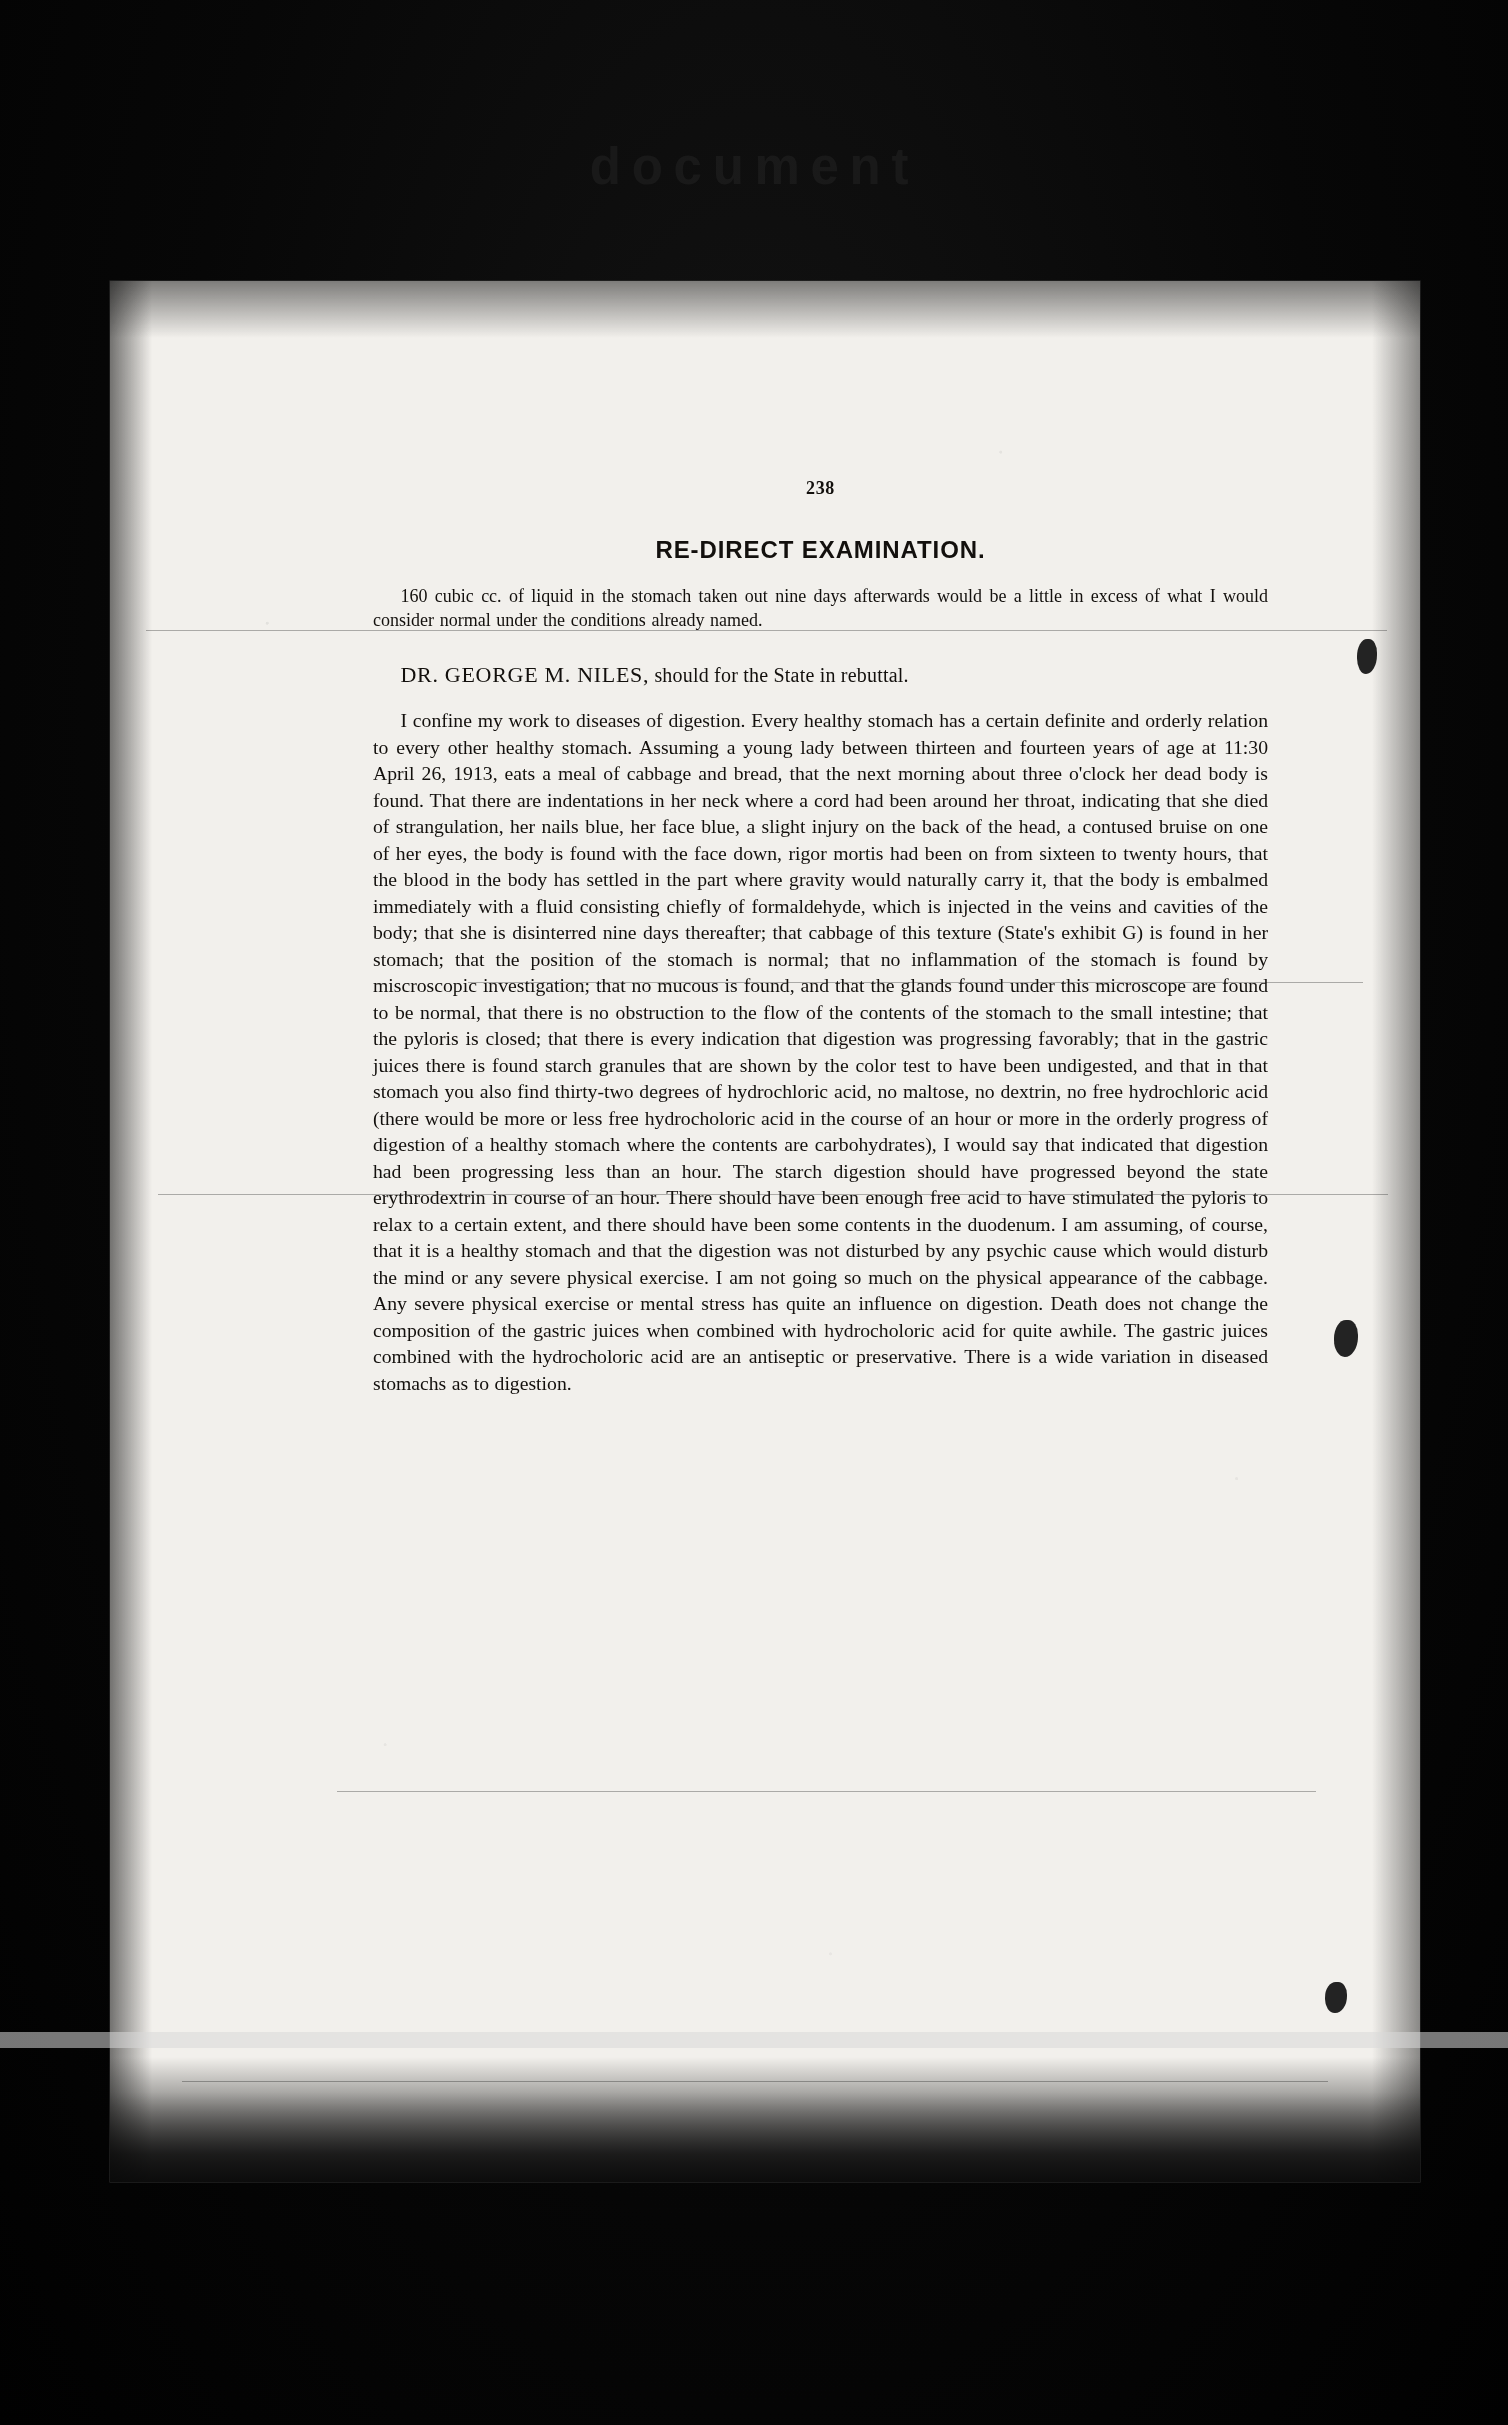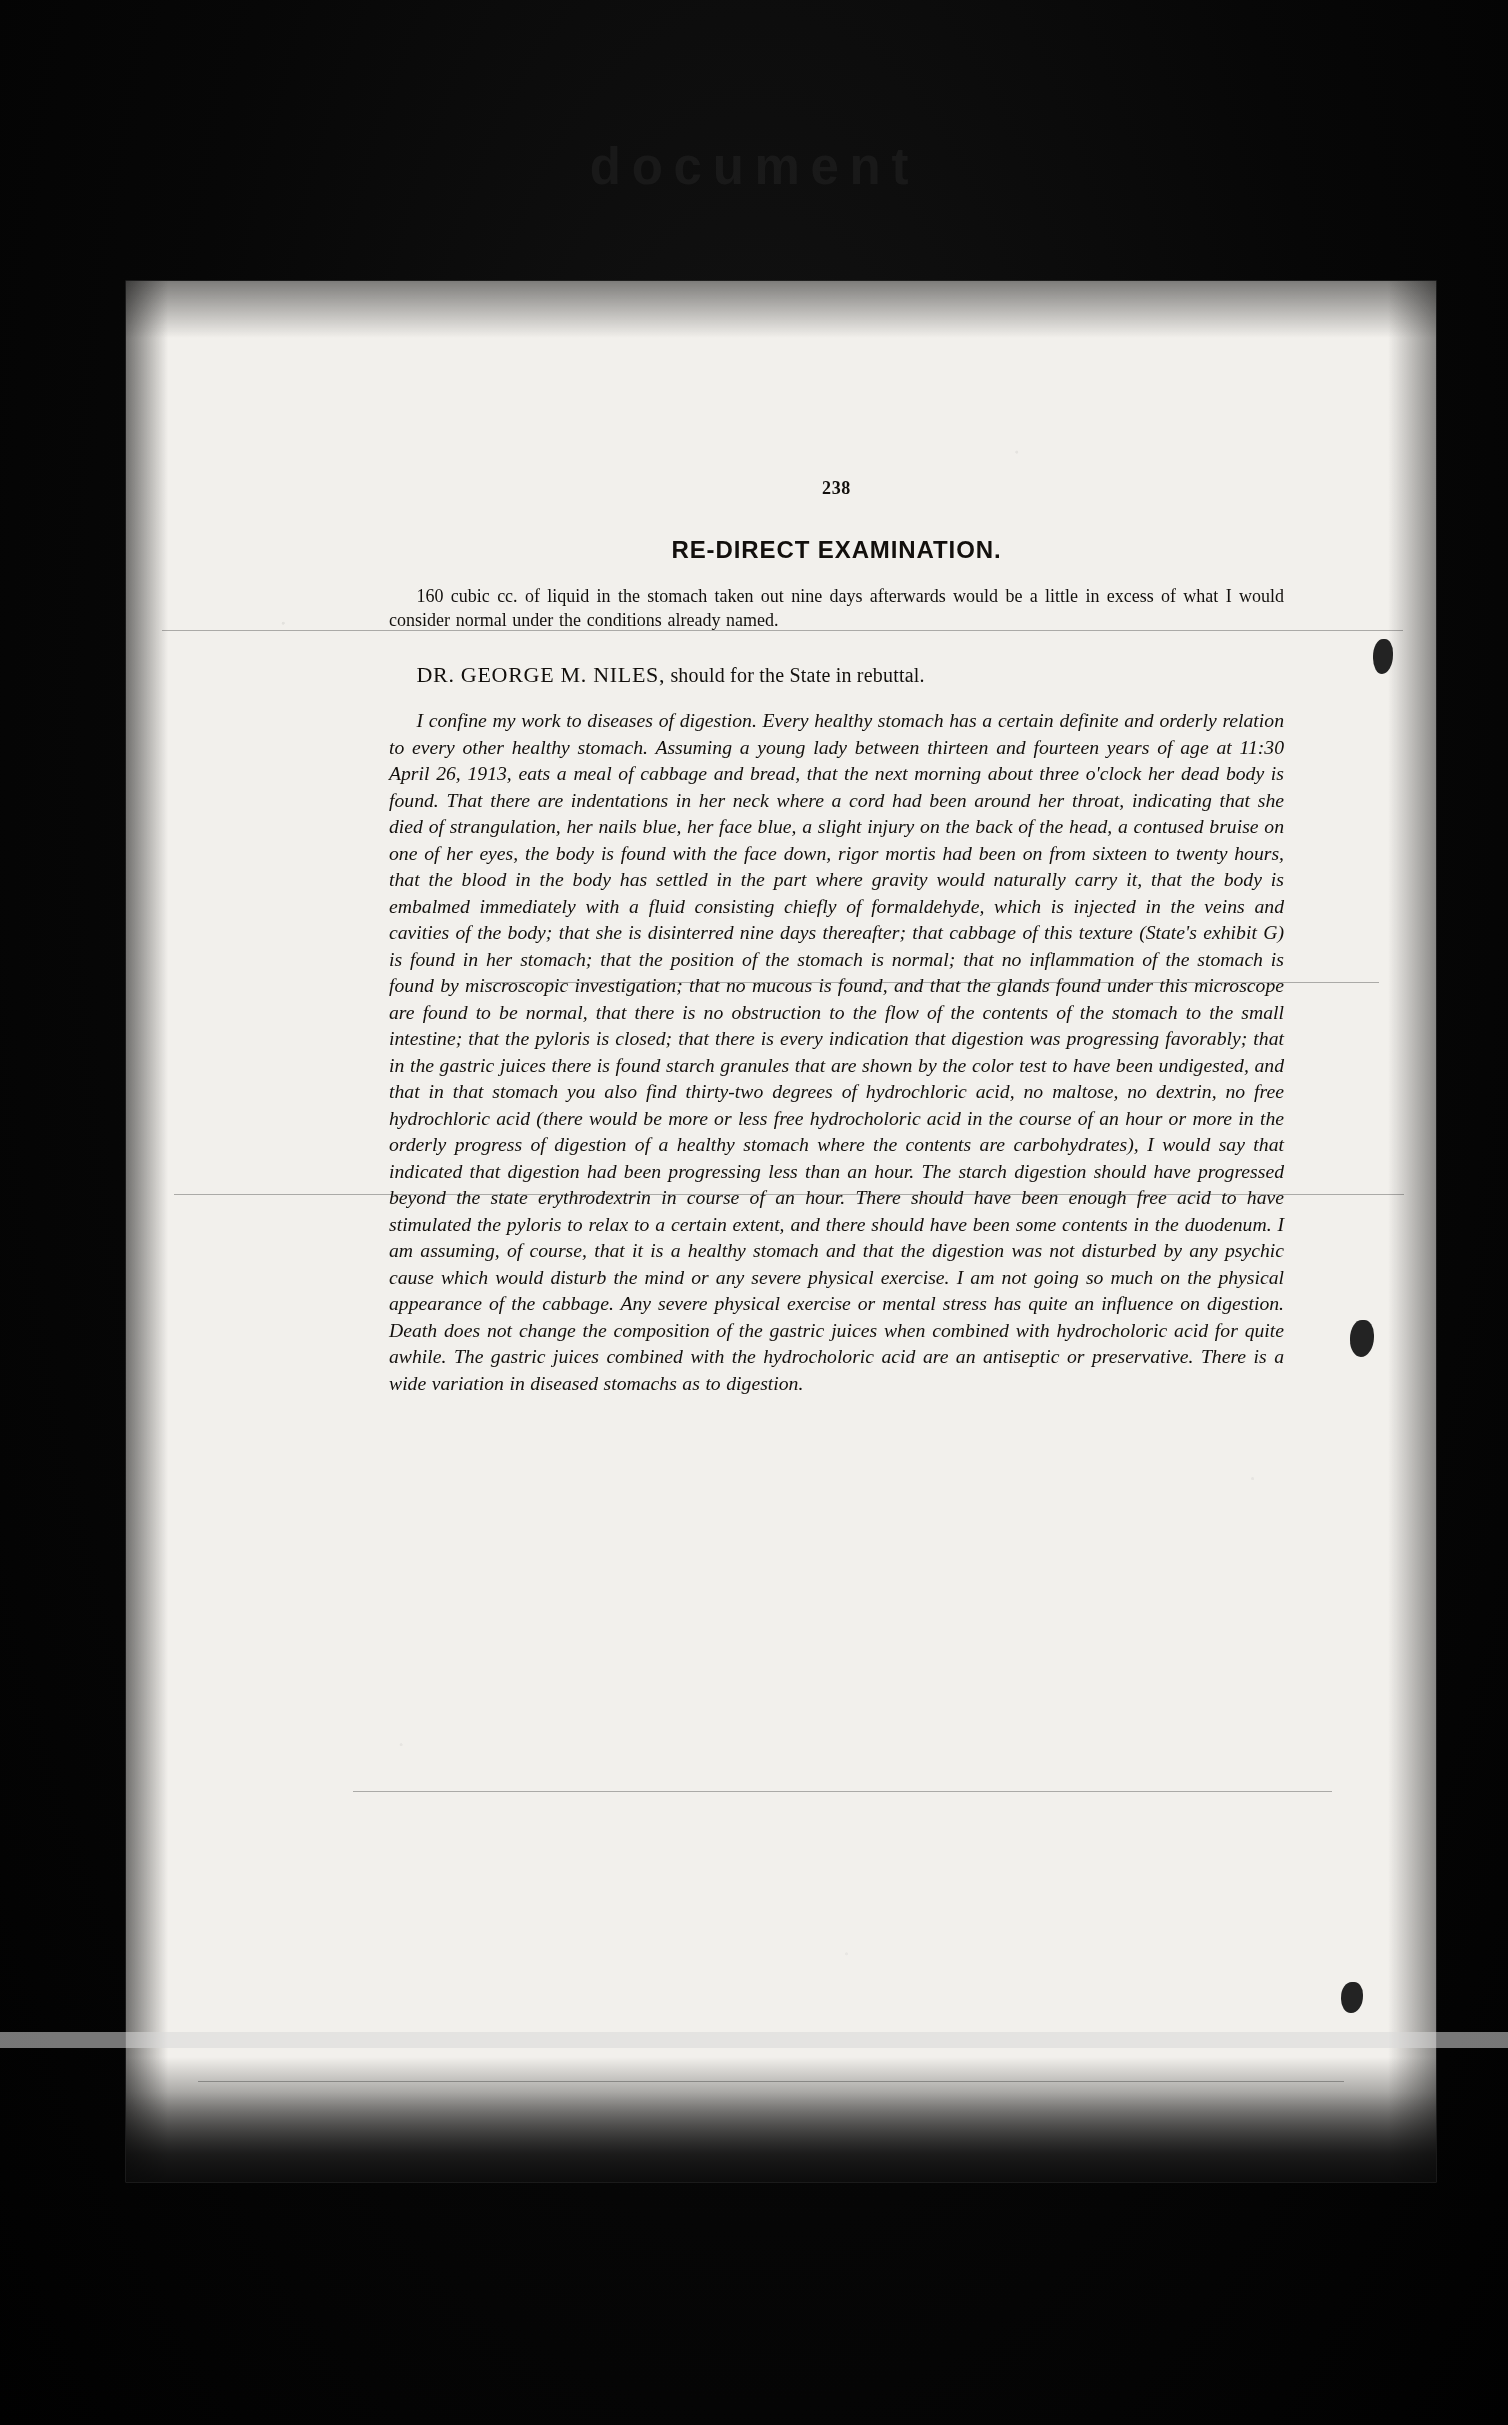--- a/index.html
+++ b/index.html
@@ -40,21 +40,20 @@
 
   
   #page-sheet {
     position: absolute;
     left: 110px;
     top: 281px;
     width: 1310px;
     height: 1901px;
     background: #f2f0ec;
     box-shadow: 0 0 0 0.6px #2a2a2a;
-    margin-left: 16px;
   }
   
   #page-sheet::before {
     content: "";
     position: absolute;
     inset: 0;
     pointer-events: none;
     background:
       linear-gradient(to right, rgba(10,10,10,0.55) 0px, rgba(10,10,10,0.0) 42px),
       linear-gradient(to left,  rgba(10,10,10,0.45) 0px, rgba(10,10,10,0.0) 48px),
@@ -150,21 +149,20 @@
     text-indent: 27.5px;
     letter-spacing: 0.2px;
   }
   p.long-par {
     font-size: 19.7px;
     line-height: 1.345;
     text-align: justify;
     margin: 0;
     text-indent: 27.5px;
     word-spacing: 0.6px;
-    font-style: italic;
   }
   .witness-name {
     font-size: 22px;
     letter-spacing: 0.7px;
     text-align: center;
   }
 </style>
 </head>
 <body>
 

